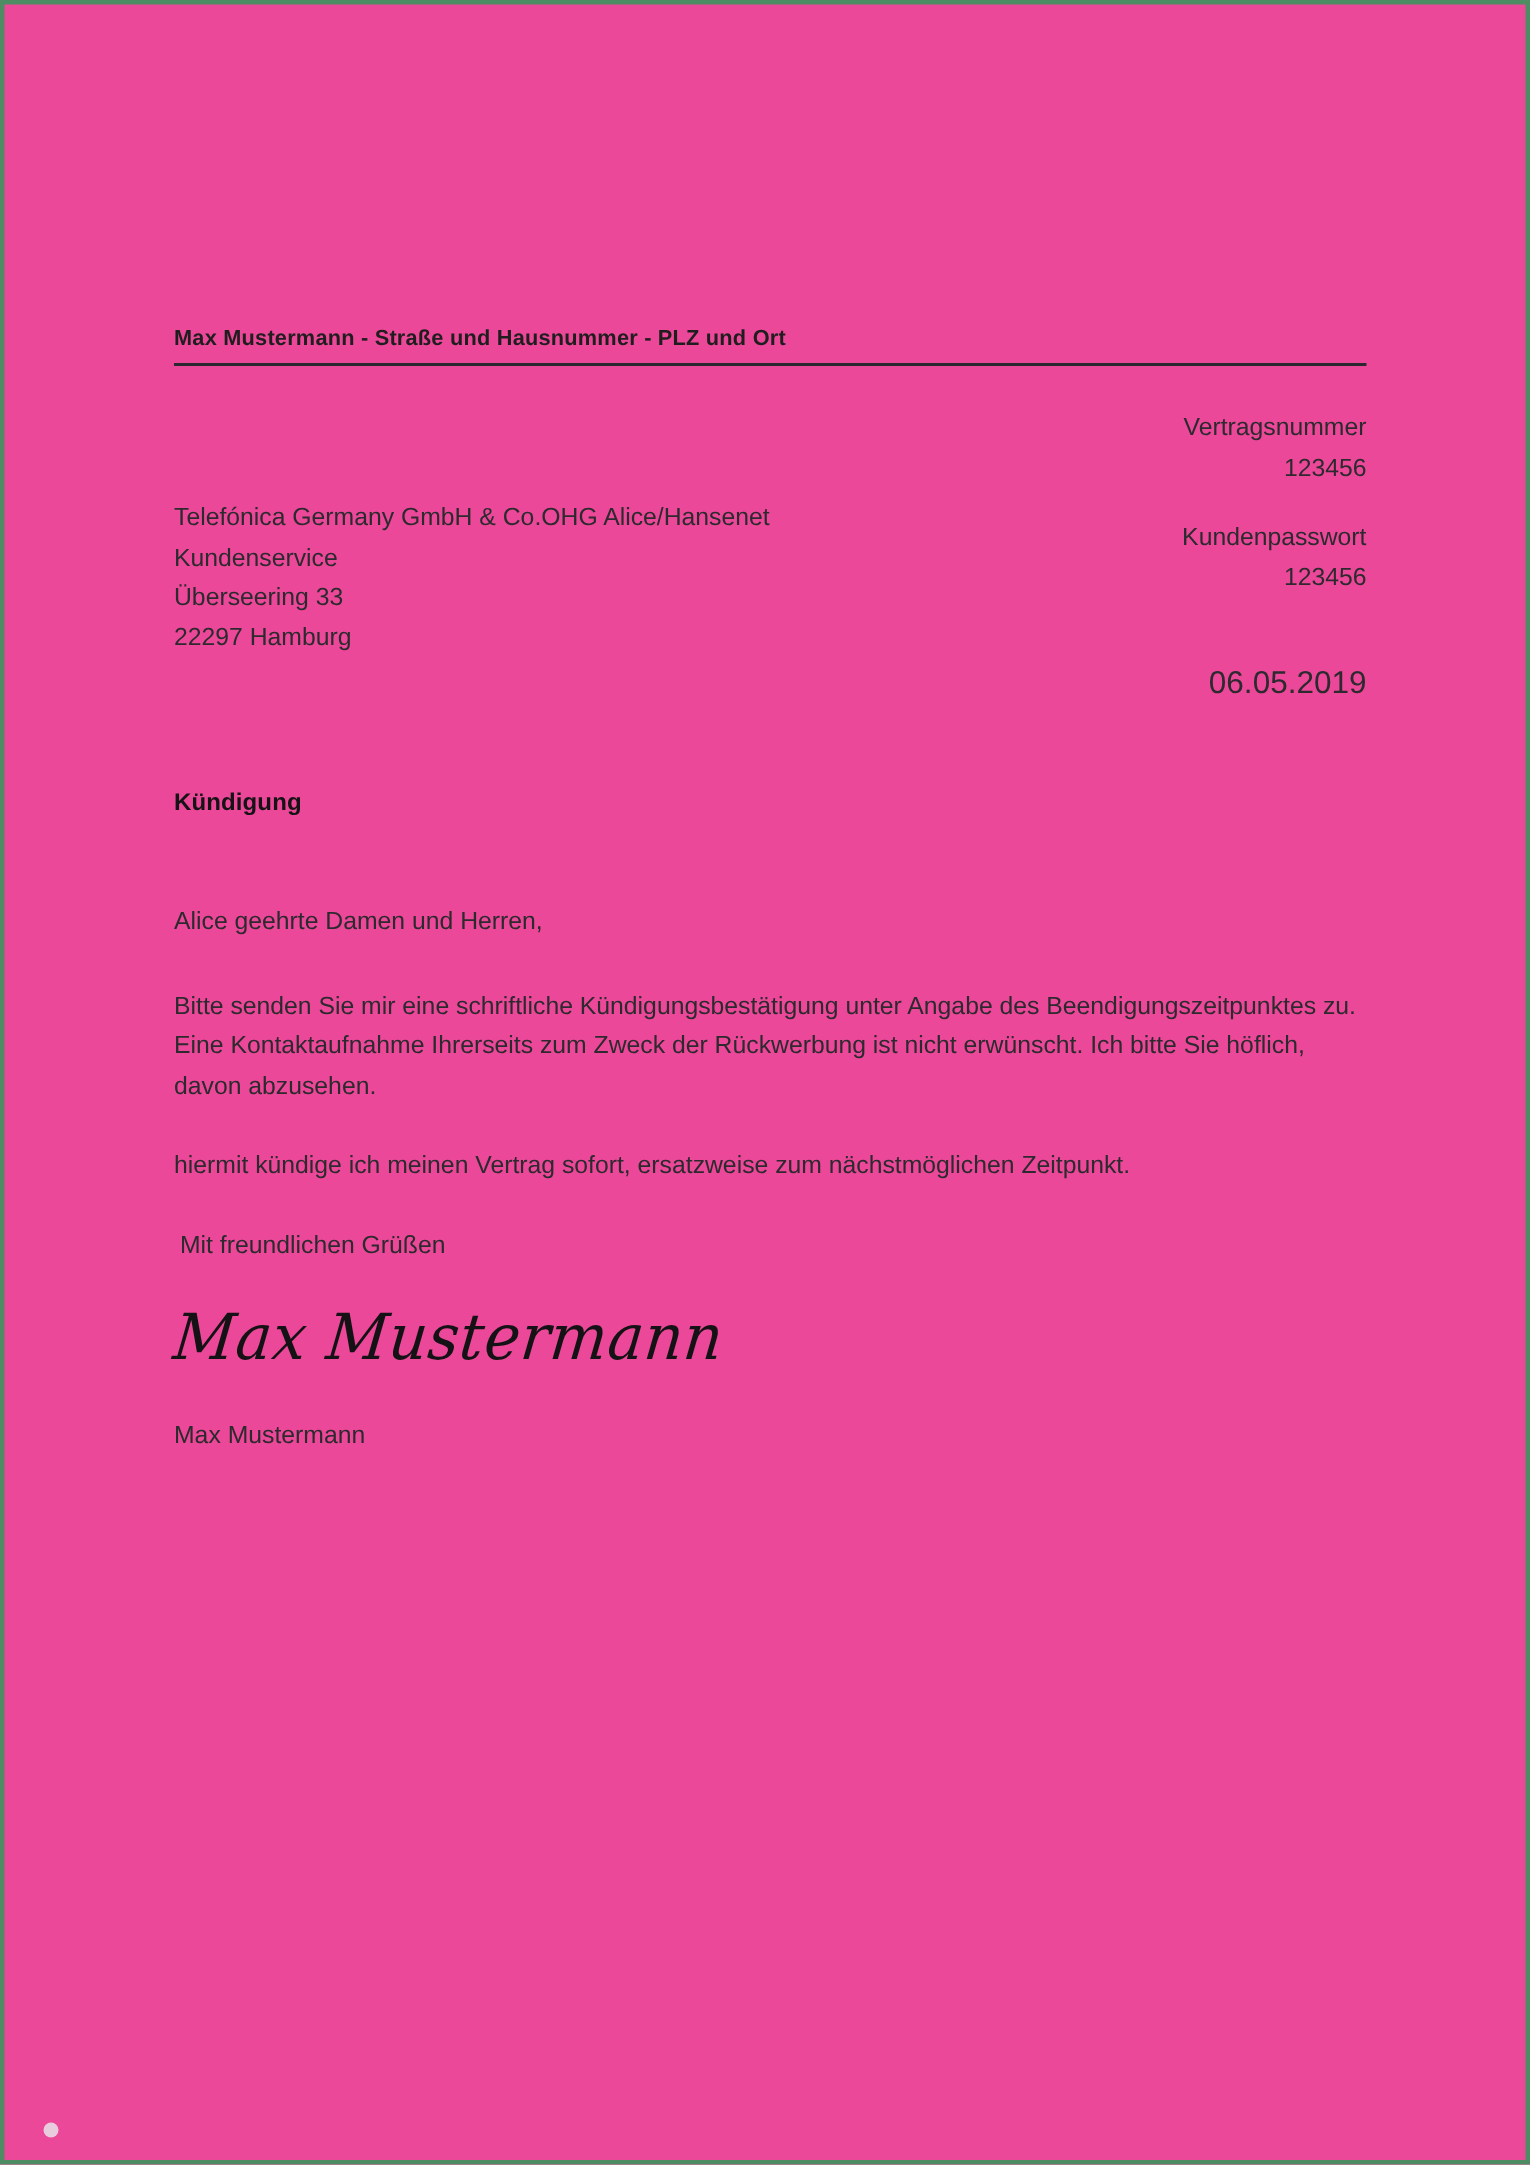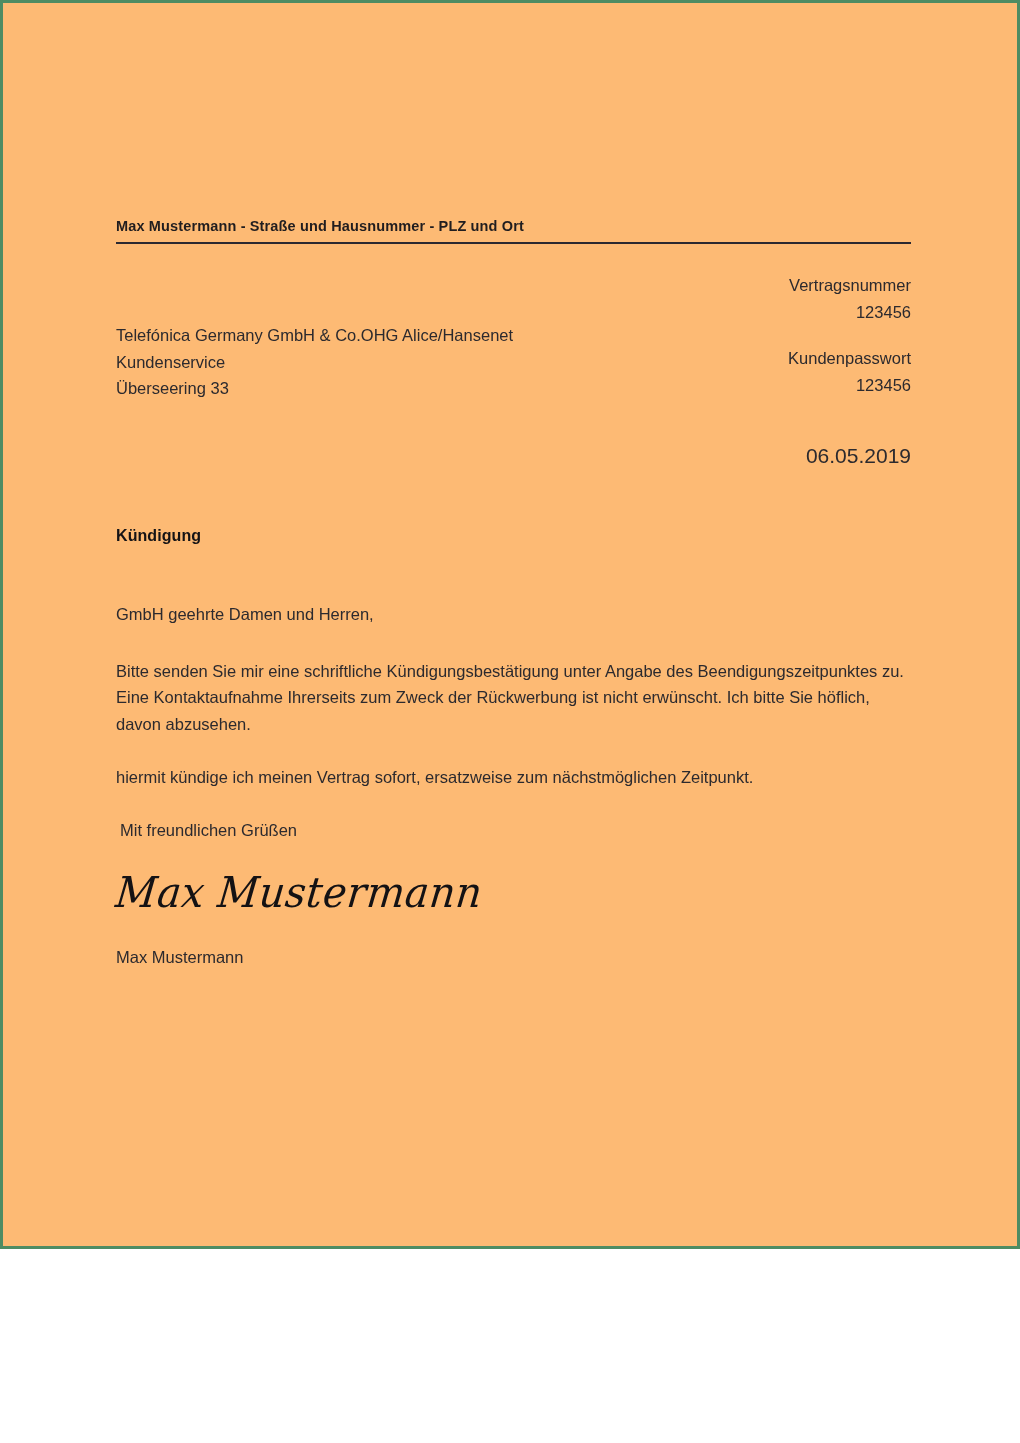--- a/index.html
+++ b/index.html
@@ -13,24 +13,24 @@
     font-family: "Liberation Sans", sans-serif;
     -webkit-font-smoothing: antialiased;
   }
 
   
   .page-frame {
     position: absolute;
     left: 0;
     top: 0;
     width: 1020px;
-    height: 1249px;
+    height: 1443px;
     box-sizing: border-box;
     border: 3px solid #4e8c63;
-    background: #fdba74;
+    background: #ec4899;
     overflow: hidden;
   }
 
   
   .scan-artifact {
     position: absolute;
     left: 26px;
     top: 1412px;
     width: 10px;
     height: 10px;
@@ -88,21 +88,21 @@
   .meta-date {
     margin-top: 40px;
     font-size: 21px;
     color: #2c2a2e;
     white-space: nowrap;
   }
 
   .recipient-block {
     position: absolute;
     left: 0;
-    top: 50px;
+    top: 60px;
     font-size: 16.5px;
     line-height: 1.62;
     color: #2c2a2e;
   }
   .recipient-block div {
     white-space: nowrap;
   }
 
   
   .subject {
@@ -179,28 +179,29 @@
           <div>Kundenpasswort</div>
           <div>123456</div>
         </div>
         <div class="meta-date">06.05.2019</div>
       </div>
 
       <div class="recipient-block">
         <div>Telefónica Germany GmbH &amp; Co.OHG Alice/Hansenet</div>
         <div>Kundenservice</div>
         <div>Überseering 33</div>
+        <div>22297 Hamburg</div>
       </div>
 
     </div>
 
     <div class="subject">Kündigung</div>
 
     <div class="body-zone">
-      <p class="salutation">GmbH geehrte Damen und Herren,</p>
+      <p class="salutation">Alice geehrte Damen und Herren,</p>
       <p class="para">Bitte senden Sie mir eine schriftliche Kündigungsbestätigung unter Angabe des Beendigungszeitpunktes zu. Eine Kontaktaufnahme Ihrerseits zum Zweck der Rückwerbung ist nicht erwünscht. Ich bitte Sie höflich, davon abzusehen.</p>
       <p class="para">hiermit kündige ich meinen Vertrag sofort, ersatzweise zum nächstmöglichen Zeitpunkt.</p>
       <p class="closing">Mit freundlichen Grüßen</p>
     </div>
 
     <div class="signature">Max Mustermann</div>
 
     <div class="signed-name">Max Mustermann</div>
 
   </div>

